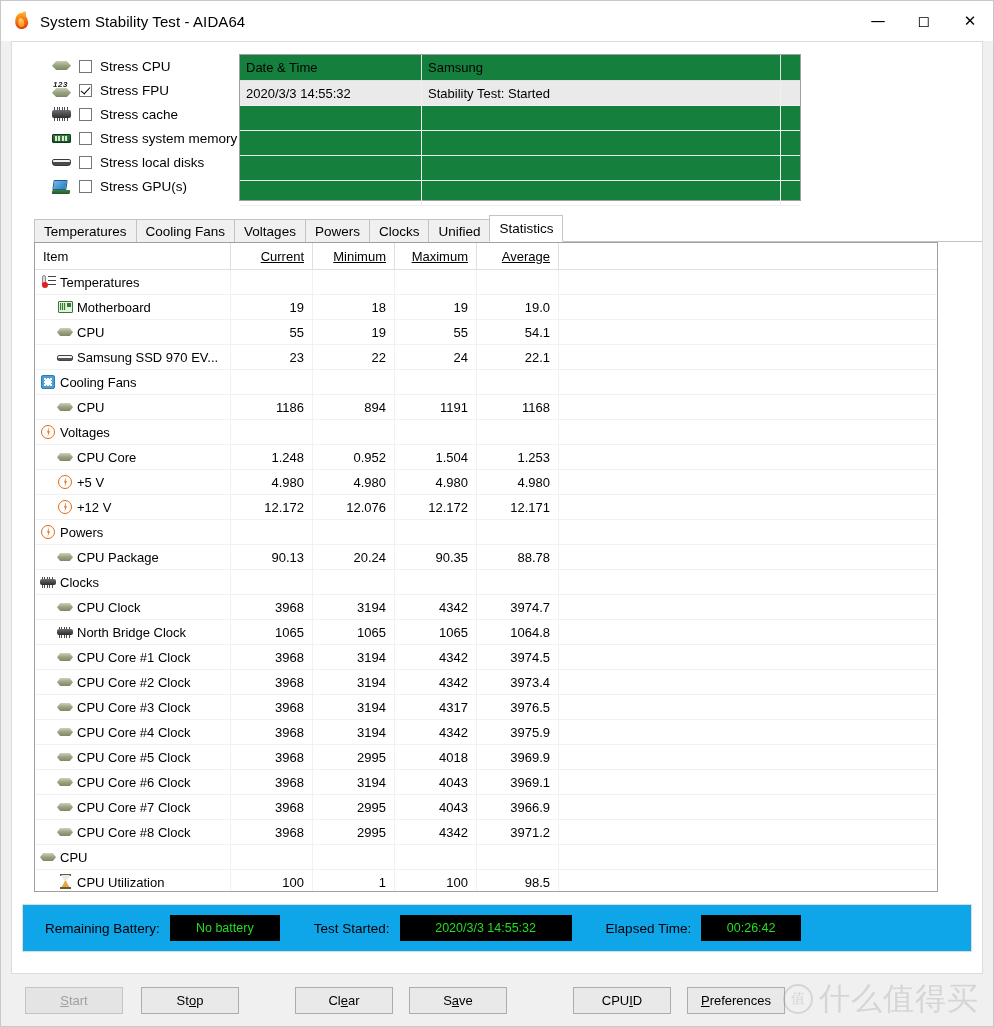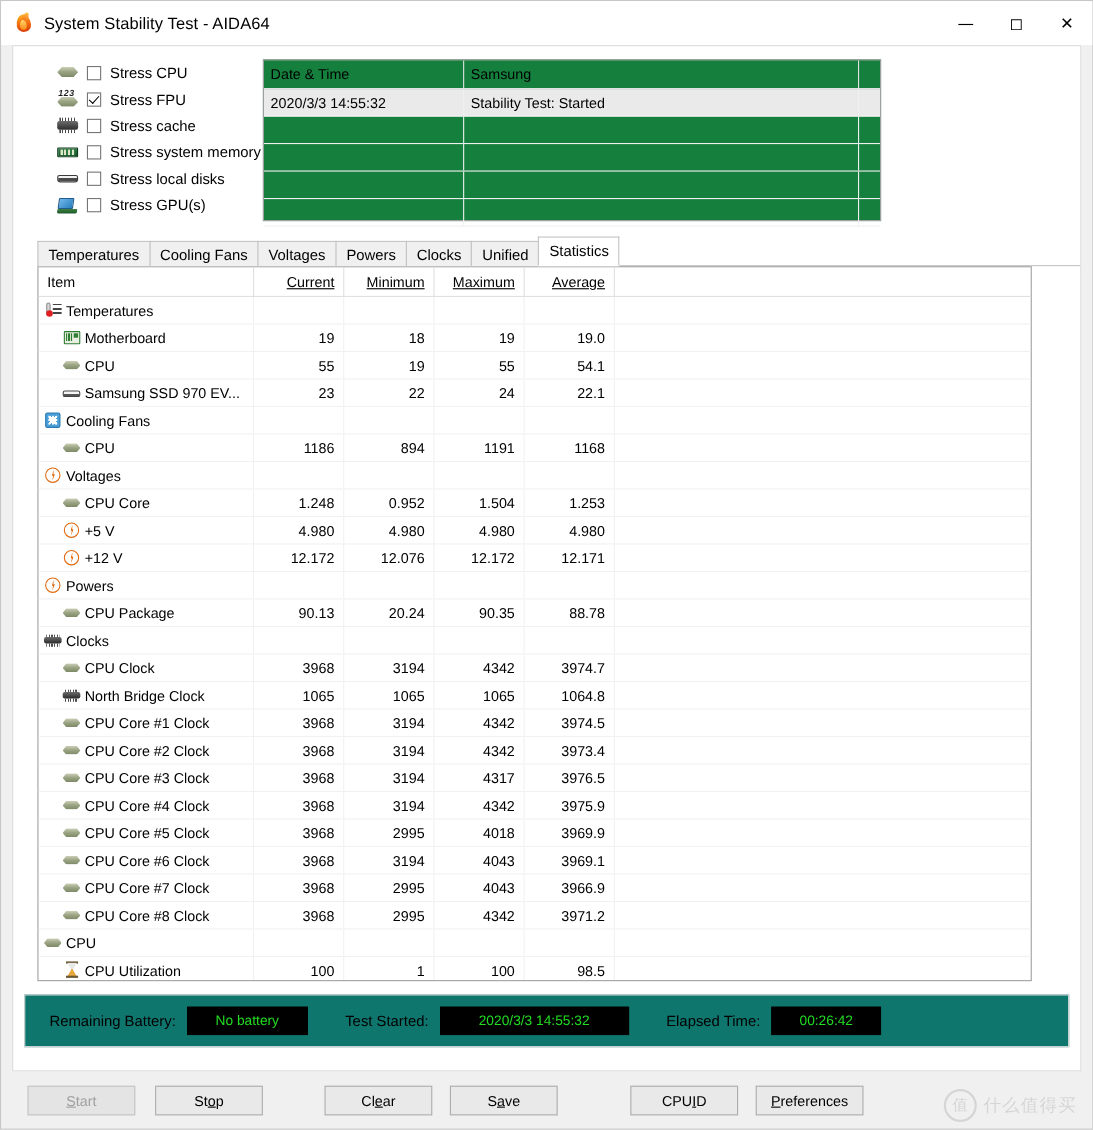--- a/index.html
+++ b/index.html
@@ -266,21 +266,21 @@
     border:0;
   }
   .ic-hour-cap{
     position:absolute;left:4px;top:0px;width:11px;height:2px;background:#6b5a35;
   }
   .ic-hour-cap2{
     position:absolute;left:4px;bottom:1px;width:11px;height:2px;background:#6b5a35;
   }
   
   .statusstrip{
-    margin:12px 10px 0 10px;height:48px;background:#0f766e;
+    margin:12px 10px 0 10px;height:48px;background:#0ea5e9;
     border:1px solid #dcdcdc;box-sizing:border-box;
     display:flex;align-items:center;padding-left:22px;
   }
   .ss-label{font-size:13.5px;color:#000;margin-right:10px;white-space:nowrap;}
   .led{
     background:#000;color:#22dd22;font-size:12.5px;
     display:flex;align-items:center;justify-content:center;
     height:26px;margin-right:34px;white-space:nowrap;
     font-family:"Liberation Sans",sans-serif;
   }
@@ -310,21 +310,21 @@
   .watermark{
     position:absolute;right:14px;bottom:6px;display:flex;align-items:center;
     opacity:.30;pointer-events:none;
   }
   .wm-circle{
     width:26px;height:26px;border-radius:50%;border:2px solid #9a9a9a;
     display:flex;align-items:center;justify-content:center;
     font-size:14px;color:#9a9a9a;margin-right:6px;
     font-family:"DejaVu Sans",sans-serif;
   }
-  .wm-text{font-size:16px;color:#9a9a9a;letter-spacing:1px;font-family:"DejaVu Sans",sans-serif;}
+  .wm-text{font-size:31px;color:#9a9a9a;letter-spacing:1px;font-family:"DejaVu Sans",sans-serif;}
 </style>
 </head>
 <body>
 
 <div class="window">
 
   <div class="titlebar">
     <div class="title-icon">
       <div class="flame"></div>
         <div class="flame-tip"></div>

